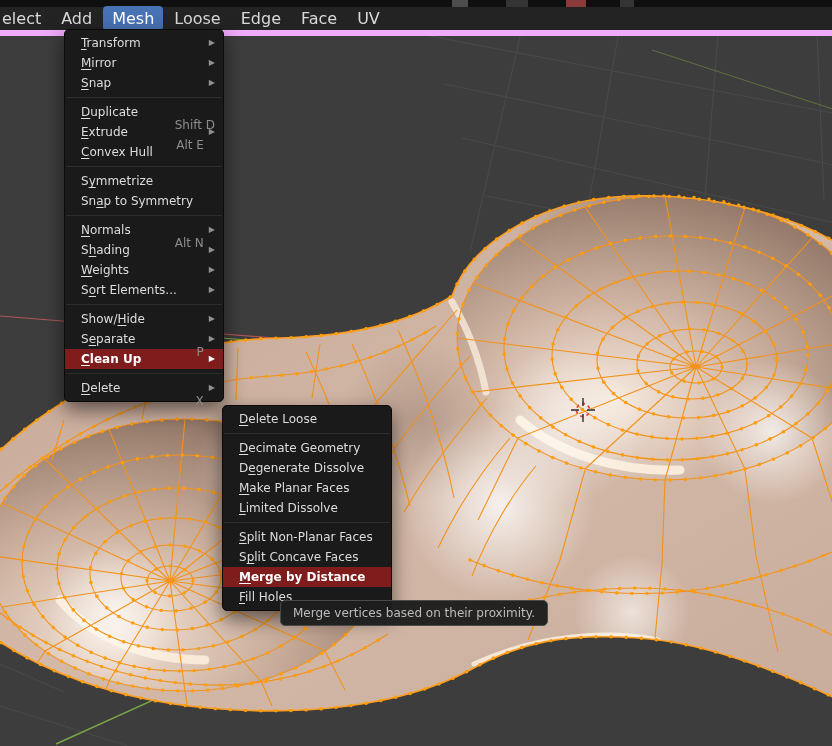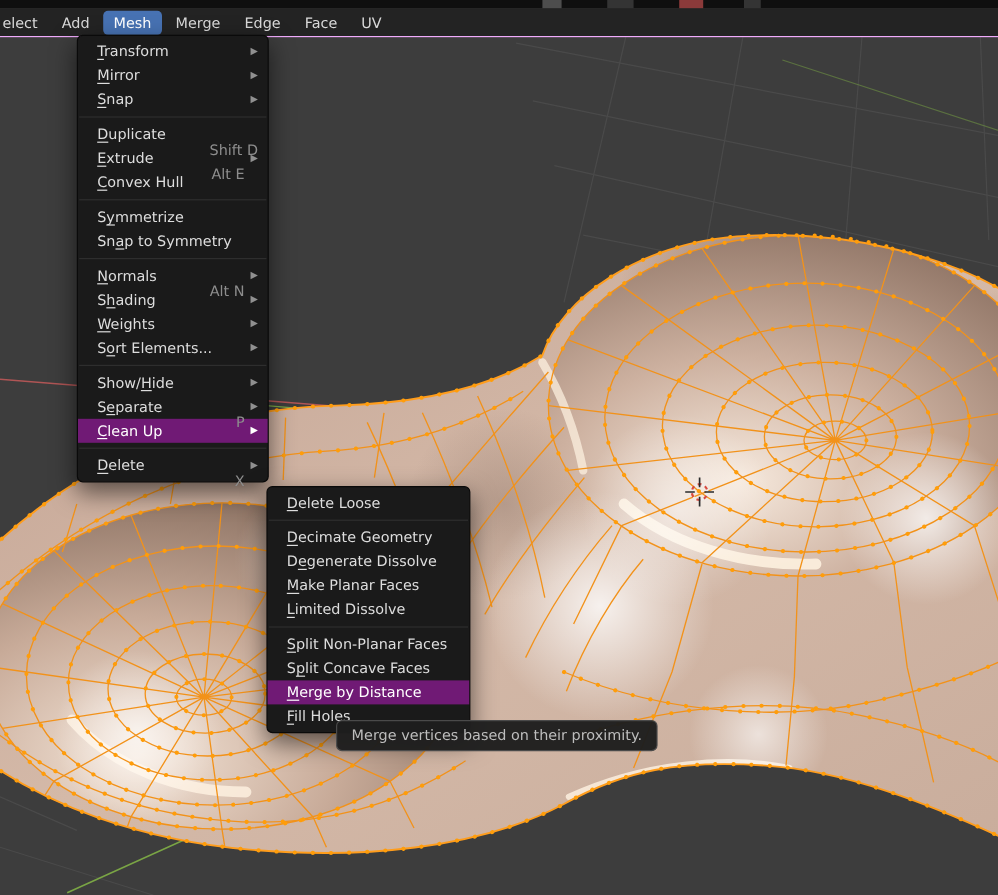--- a/index.html
+++ b/index.html
@@ -16,37 +16,37 @@
   #viewport .grid{stroke:#4a4a4a;stroke-width:1;}
   #viewport .hl{stroke:#fff3e2;stroke-linecap:round;fill:none;}
 
   
   #top-strip{position:absolute;left:0;top:0;width:832px;height:7px;background:#0f0f0f;z-index:6;}
   .frag{position:absolute;top:0;height:7px;}
 
   
   #menubar{
     position:absolute;left:0;top:7px;width:832px;height:23px;background:#232323;
-    display:flex;align-items:center;z-index:7;border-bottom:1px solid #f0abfc;
-    font-size:12px;color:#d9d9d9;
+    display:flex;align-items:center;z-index:7;border-bottom:6px solid #f0abfc;
+    font-size:16px;color:#d9d9d9;
   }
   .tb{padding:3px 9px;border-radius:4px;margin:0 1px;white-space:nowrap;}
   .tb:first-child{margin-left:-7px;}
   .tb.active{background:#4772b3;color:#ffffff;}
 
   
   .menu-panel{
     position:absolute;background:#1a1a1a;border:1px solid #0a0a0a;border-radius:5px;
     box-shadow:0 8px 20px rgba(0,0,0,.55);padding:3px 0;z-index:10;font-size:12px;
   }
   #mesh-menu{left:64px;top:29px;width:158px;}
   #cleanup-menu{left:222px;top:405px;width:168px;}
   .mi{display:flex;align-items:center;justify-content:space-between;height:20px;
       padding:0 8px 0 16px;color:#dddddd;white-space:nowrap;}
-  .mi.active{background:#701a75;color:#ffffff;}
+  .mi.active{background:#7f1d1d;color:#ffffff;font-weight:bold;}
   .sep{height:1px;background:#2e2e2e;margin:4px 1px;}
   .lab .ul{text-decoration:underline;text-underline-offset:2px;}
   .right{display:flex;align-items:center;gap:5px;}
   .sc{color:#8d8d8d;margin-top:26px;}
   .arr{color:#909090;font-size:8px;line-height:1;}
   .mi.active .arr{color:#ffffff;}
 
   
   #tooltip{
     position:absolute;left:280px;top:600px;z-index:30;
@@ -181,21 +181,21 @@
     <div class="frag" style="left:452px;width:16px;background:#4d4d4d;"></div>
     <div class="frag" style="left:506px;width:22px;background:#343434;"></div>
     <div class="frag" style="left:566px;width:20px;background:#8b3a3a;"></div>
     <div class="frag" style="left:620px;width:14px;background:#343434;"></div>
   </div>
 
   <div id="menubar">
       <div class="tb">elect</div>
       <div class="tb">Add</div>
       <div class="tb active">Mesh</div>
-      <div class="tb">Merge</div>
+      <div class="tb">Loose</div>
       <div class="tb">Edge</div>
       <div class="tb">Face</div>
       <div class="tb">UV</div>
     </div>
 
   <div id="mesh-menu" class="menu-panel">
       <div class="mi">
         <span class="lab"><span class="ul">T</span>ransform</span>
         <span class="right">
           <span class="arr">▶</span>

